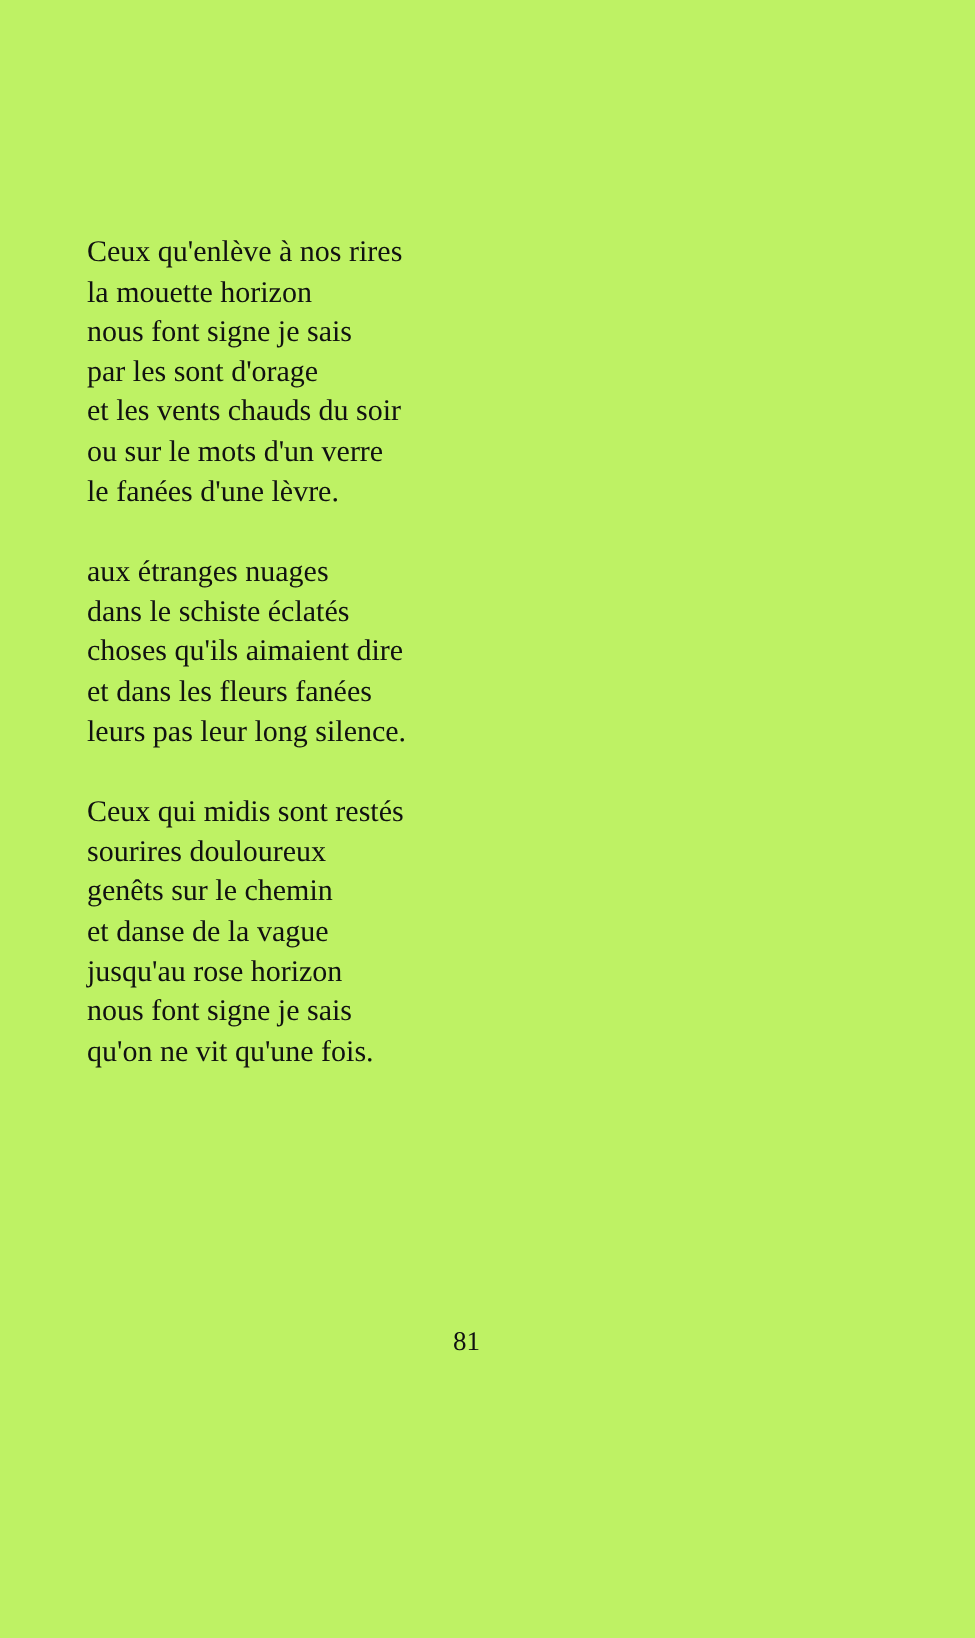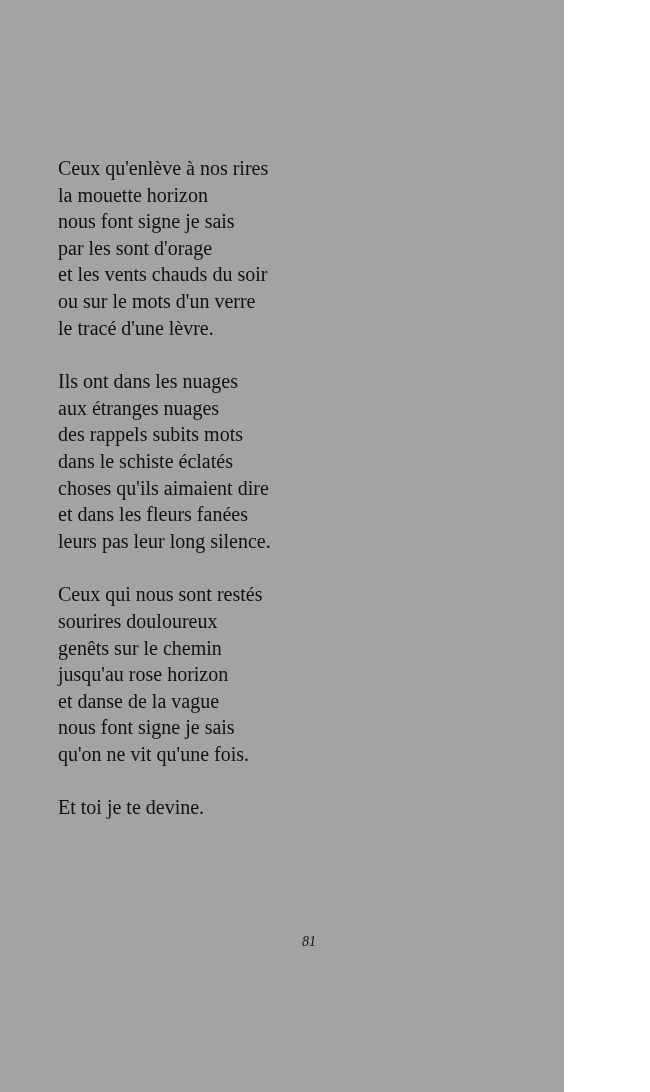--- a/index.html
+++ b/index.html
@@ -1,52 +1,47 @@
 <!DOCTYPE html>
 <html><head>
   <meta charset="utf-8">
   <style>
     html, body { margin: 0; padding: 0; background: #ffffff; }
     body { width: 650px; height: 1092px; position: relative; overflow: hidden; }
-    .page { position: absolute; left: 0; top: 0; width: 564px; height: 1092px; background: #a3a3a3; }
+    .page { position: absolute; left: 0; top: 0; width: 650px; height: 1092px; background: #bef264; }
     .poem { position: absolute; left: 58px; top: 155px; font-family: "Liberation Serif", serif; font-size: 20px; color: #111; }
     .stanza { margin: 0 0 27px 0; }
     .line { display: block; height: 26.6px; line-height: 26.6px; white-space: nowrap; }
-    .page-number { position: absolute; left: 302px; top: 934px; font-family: "Liberation Serif", serif; font-size: 14px; color: #111; font-style: italic; }
+    .page-number { position: absolute; left: 302px; top: 884px; font-family: "Liberation Serif", serif; font-size: 18px; color: #111; }
   </style>
 </head>
 <body>
 
 <div class="page">
   <div class="poem">
     <div class="stanza">
       <span class="line">Ceux qu'enlève à nos rires</span>
       <span class="line">la mouette horizon</span>
       <span class="line">nous font signe je sais</span>
       <span class="line">par les sont d'orage</span>
       <span class="line">et les vents chauds du soir</span>
       <span class="line">ou sur le mots d'un verre</span>
-      <span class="line">le tracé d'une lèvre.</span>
+      <span class="line">le fanées d'une lèvre.</span>
     </div>
     <div class="stanza">
-      <span class="line">Ils ont dans les nuages</span>
       <span class="line">aux étranges nuages</span>
-      <span class="line">des rappels subits mots</span>
       <span class="line">dans le schiste éclatés</span>
       <span class="line">choses qu'ils aimaient dire</span>
       <span class="line">et dans les fleurs fanées</span>
       <span class="line">leurs pas leur long silence.</span>
     </div>
     <div class="stanza">
-      <span class="line">Ceux qui nous sont restés</span>
+      <span class="line">Ceux qui midis sont restés</span>
       <span class="line">sourires douloureux</span>
       <span class="line">genêts sur le chemin</span>
+      <span class="line">et danse de la vague</span>
       <span class="line">jusqu'au rose horizon</span>
-      <span class="line">et danse de la vague</span>
       <span class="line">nous font signe je sais</span>
       <span class="line">qu'on ne vit qu'une fois.</span>
-    </div>
-    <div class="stanza">
-      <span class="line">Et toi je te devine.</span>
     </div>
   </div>
   <div class="page-number">81</div>
 </div>
 
 </body></html>

